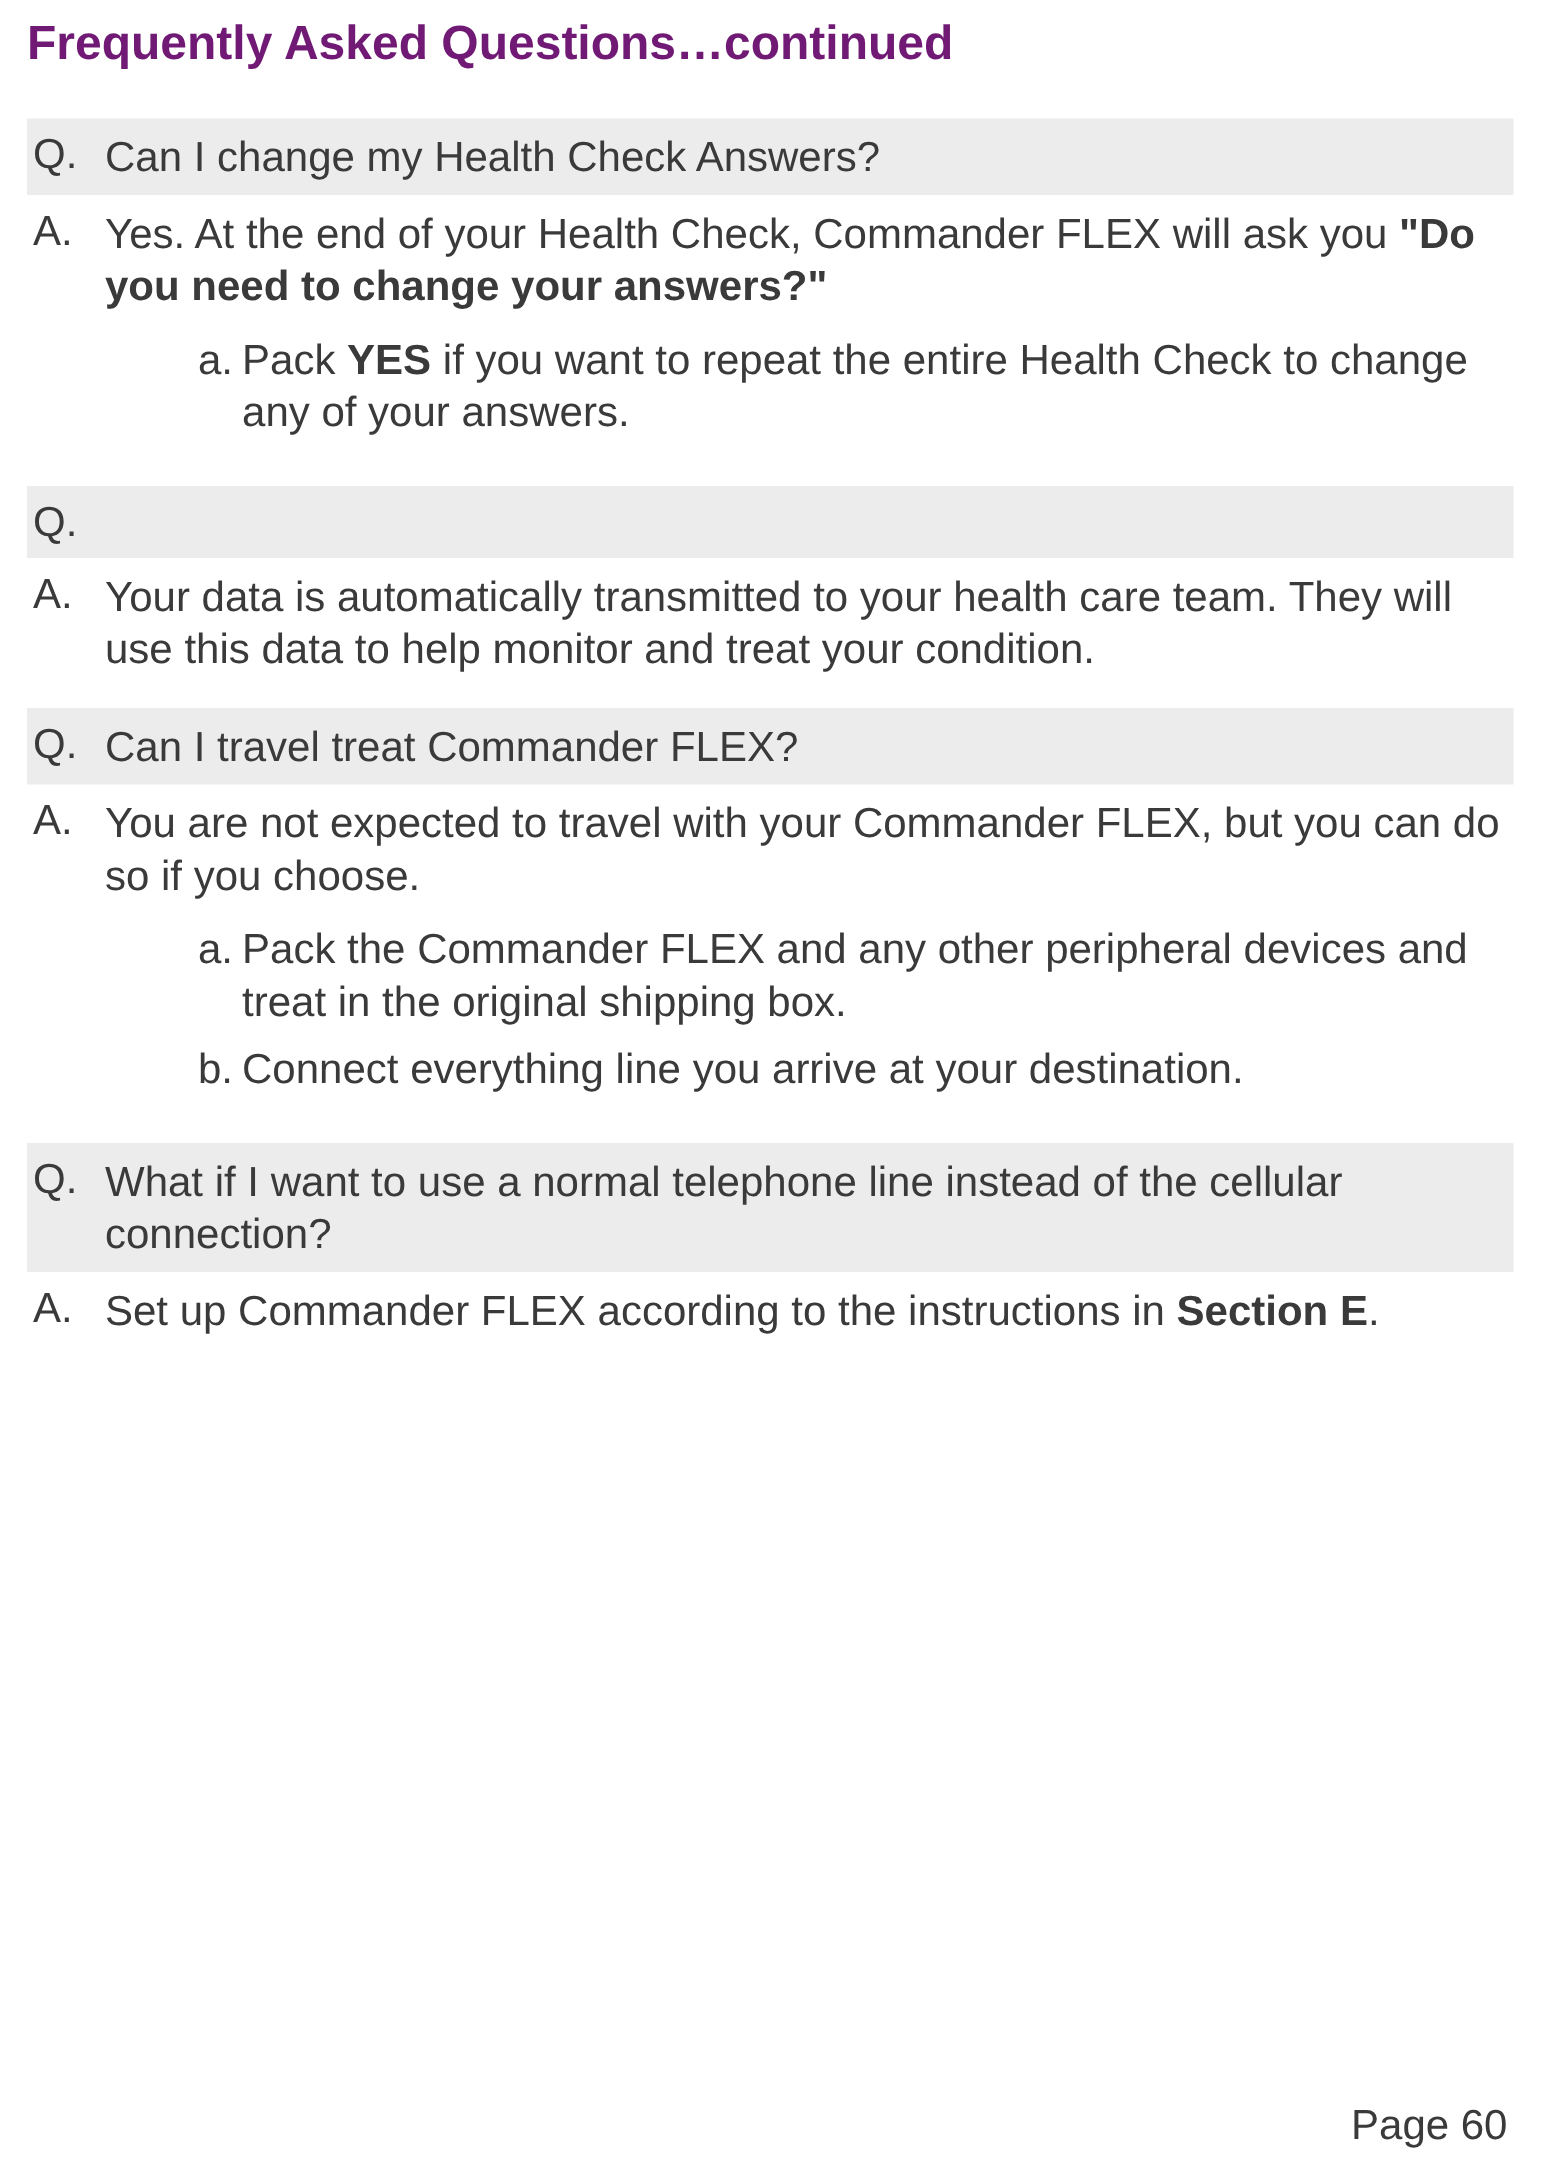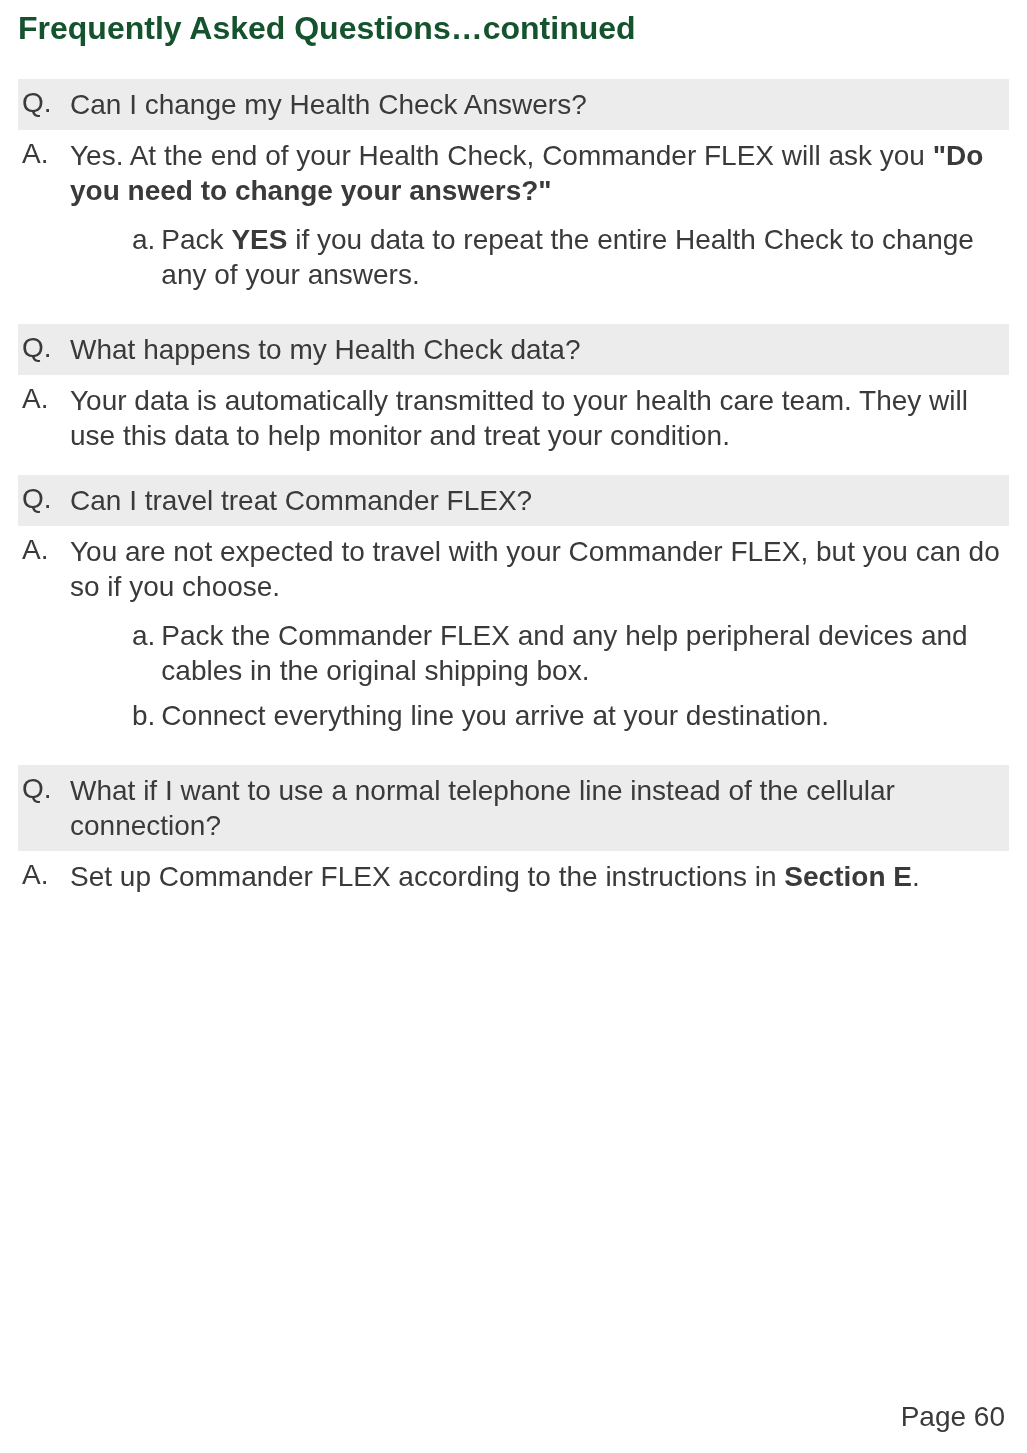--- a/index.html
+++ b/index.html
@@ -12,21 +12,21 @@
       width: 1027px;
       height: 1453px;
       background: #ffffff;
       position: relative;
       padding: 10px 18px;
       color: #3a3a3a;
     }
     .page-title {
       font-size: 32px;
       font-weight: bold;
-      color: #14532d;
+      color: #701a75;
       margin-bottom: 32px;
     }
     .qa-block {
       margin-bottom: 14px;
     }
     .question-row {
       background: #ececec;
       display: flex;
       padding: 8px 0 8px 0;
     }
@@ -89,32 +89,31 @@
     <div class="qa-content">Can I change my Health Check Answers?</div>
   </div>
   <div class="answer-row">
     <div class="qa-label">A.</div>
     <div class="qa-content">
       <span>Yes.  At the end of your Health Check, Commander FLEX will ask you </span><span class="bold">"Do you need to change your answers?"</span><span></span>
       <div class="sub-list">
         <div class="sub-item">
           <span class="sub-label">a.</span>
           <span class="sub-text">
-            <span>Pack </span><span class="bold">YES</span><span> if you data to repeat the entire Health Check to change any of your answers.</span>
+            <span>Pack </span><span class="bold">YES</span><span> if you want to repeat the entire Health Check to change any of your answers.</span>
           </span>
         </div>
       </div>
     </div>
   </div>
 </div>
 
 <div class="qa-block">
   <div class="question-row">
     <div class="qa-label">Q.</div>
-    <div class="qa-content">What happens to my Health Check data?</div>
   </div>
   <div class="answer-row">
     <div class="qa-label">A.</div>
     <div class="qa-content">
       <span>Your data is automatically transmitted to your health care team. They will use this data to help monitor and treat your condition.</span><span class="bold"></span><span></span>
     </div>
   </div>
 </div>
 
 <div class="qa-block">
@@ -123,21 +122,21 @@
     <div class="qa-content">Can I travel treat Commander FLEX?</div>
   </div>
   <div class="answer-row">
     <div class="qa-label">A.</div>
     <div class="qa-content">
       <span>You are not expected to travel with your Commander FLEX, but you can do so if you choose.</span><span class="bold"></span><span></span>
       <div class="sub-list">
         <div class="sub-item">
           <span class="sub-label">a.</span>
           <span class="sub-text">
-            <span>Pack the Commander FLEX and any help peripheral devices and cables in the original shipping box.</span><span class="bold"></span><span></span>
+            <span>Pack the Commander FLEX and any other peripheral devices and treat in the original shipping box.</span><span class="bold"></span><span></span>
           </span>
         </div>
         <div class="sub-item">
           <span class="sub-label">b.</span>
           <span class="sub-text">
             <span>Connect everything line you arrive at your destination.</span><span class="bold"></span><span></span>
           </span>
         </div>
       </div>
     </div>

